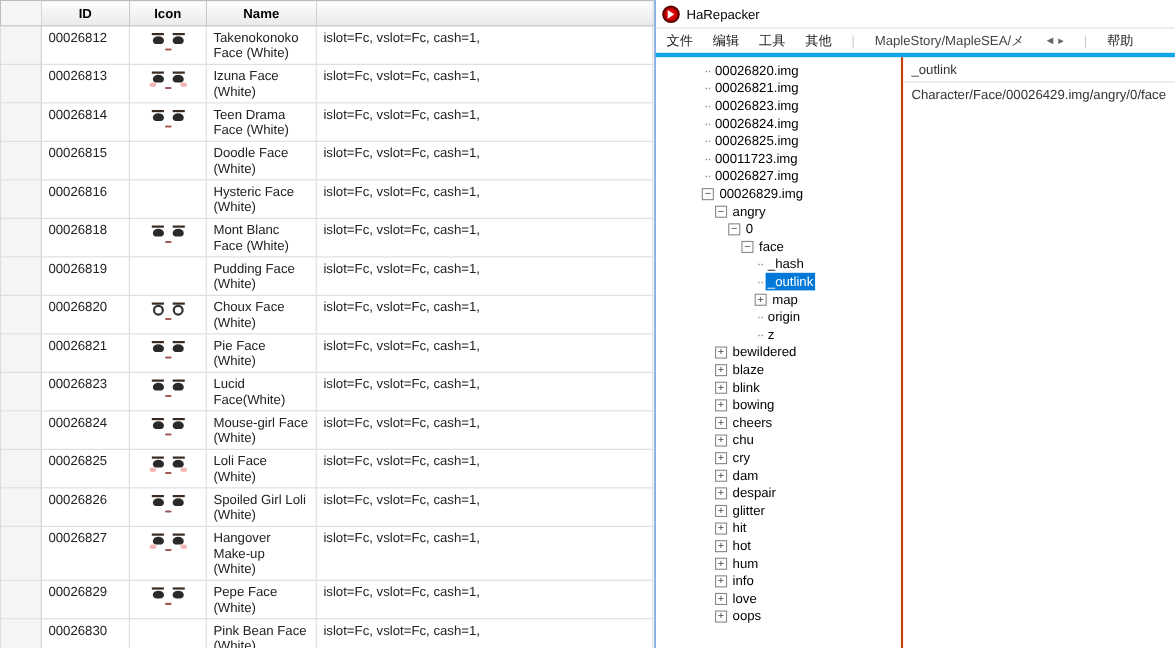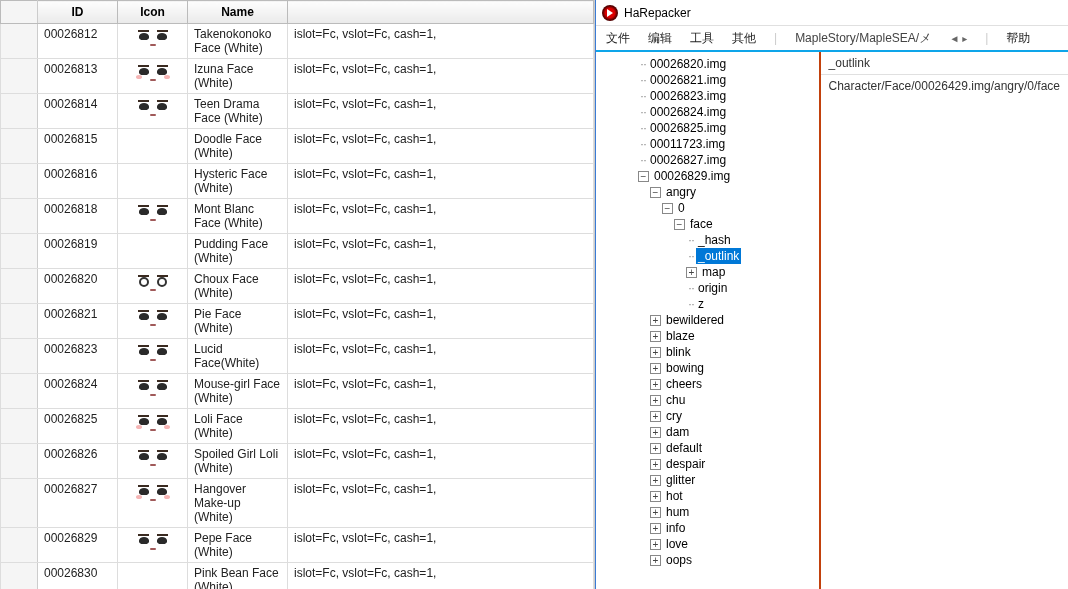--- a/index.html
+++ b/index.html
@@ -124,21 +124,21 @@
     left:5px;top:4px;
     border-left:6px solid #fff;
     border-top:4px solid transparent;
     border-bottom:4px solid transparent;
   }
   .menubar{
     height:26px;
     display:flex;align-items:center;
     gap:18px;
     padding:0 10px;
-    border-bottom:2px solid #0ea5e9;
+    border-bottom:4px solid #0ea5e9;
     font-size:12px;
     color:#222;
   }
   .menubar .sep{color:#ccc;}
   .menubar .path{color:#444;}
   .menubar .arrows{color:#666;font-size:10px;}
 
   .content-split{
     display:flex;
     height:calc(100% - 52px);
@@ -376,23 +376,23 @@
         <div class="tree-node"><span class="indent i5"></span><span class="tree-dots">··</span><span class="tree-label">origin</span></div>
         <div class="tree-node"><span class="indent i5"></span><span class="tree-dots">··</span><span class="tree-label">z</span></div>
         <div class="tree-node"><span class="indent i2"></span><span class="tree-toggle">+</span><span class="tree-label">bewildered</span></div>
         <div class="tree-node"><span class="indent i2"></span><span class="tree-toggle">+</span><span class="tree-label">blaze</span></div>
         <div class="tree-node"><span class="indent i2"></span><span class="tree-toggle">+</span><span class="tree-label">blink</span></div>
         <div class="tree-node"><span class="indent i2"></span><span class="tree-toggle">+</span><span class="tree-label">bowing</span></div>
         <div class="tree-node"><span class="indent i2"></span><span class="tree-toggle">+</span><span class="tree-label">cheers</span></div>
         <div class="tree-node"><span class="indent i2"></span><span class="tree-toggle">+</span><span class="tree-label">chu</span></div>
         <div class="tree-node"><span class="indent i2"></span><span class="tree-toggle">+</span><span class="tree-label">cry</span></div>
         <div class="tree-node"><span class="indent i2"></span><span class="tree-toggle">+</span><span class="tree-label">dam</span></div>
-        <div class="tree-node"><span class="indent i2"></span><span class="tree-toggle">+</span><span class="tree-label">default</span></div>
         <div class="tree-node"><span class="indent i2"></span><span class="tree-toggle">+</span><span class="tree-label">despair</span></div>
         <div class="tree-node"><span class="indent i2"></span><span class="tree-toggle">+</span><span class="tree-label">glitter</span></div>
+        <div class="tree-node"><span class="indent i2"></span><span class="tree-toggle">+</span><span class="tree-label">hit</span></div>
         <div class="tree-node"><span class="indent i2"></span><span class="tree-toggle">+</span><span class="tree-label">hot</span></div>
         <div class="tree-node"><span class="indent i2"></span><span class="tree-toggle">+</span><span class="tree-label">hum</span></div>
         <div class="tree-node"><span class="indent i2"></span><span class="tree-toggle">+</span><span class="tree-label">info</span></div>
         <div class="tree-node"><span class="indent i2"></span><span class="tree-toggle">+</span><span class="tree-label">love</span></div>
         <div class="tree-node"><span class="indent i2"></span><span class="tree-toggle">+</span><span class="tree-label">oops</span></div>
       </div>
     <div class="detail-pane">
       <div class="detail-header">_outlink</div>
       <div class="detail-body">Character/Face/00026429.img/angry/0/face</div>
     </div>

